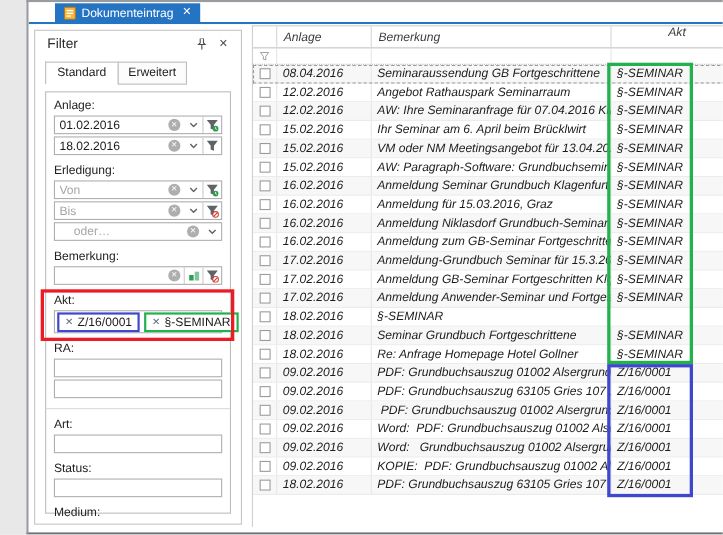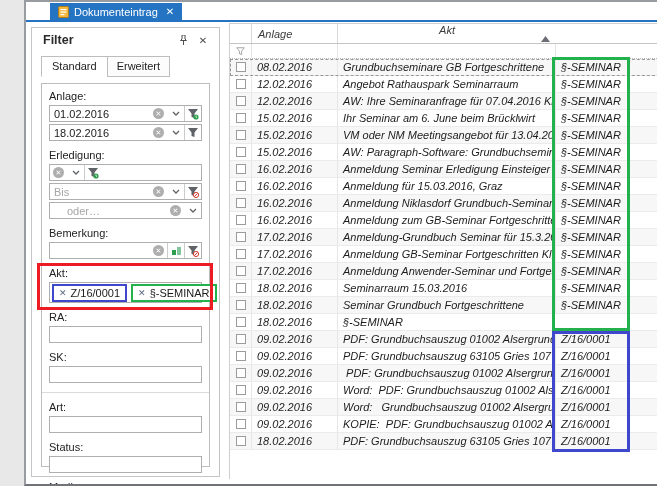--- a/index.html
+++ b/index.html
@@ -22,21 +22,21 @@
   .tab{
     margin-left:24px; height:17px; display:inline-flex; align-items:center; gap:5px;
     background:var(--accent-blue); color:#fff; font-size:11px; padding:0 8px;
   }
   .tab-doc-icon{width:11px; height:12px; display:inline-block;}
   .tab-close{font-size:10px; font-weight:bold; color:#fff; cursor:default; margin-left:3px;}
   
   .content{position:relative; height:calc(100% - 22px); background:#fff;}
   
   .filter-panel{position:absolute; left:5px; top:5px; width:189px; bottom:5px; border:1px solid #c5c5c5; background:#fff;}
-  .fp-header{display:flex; align-items:center; padding:5px 9px 0 11px;font-weight:bold;}
+  .fp-header{display:flex; align-items:center; padding:5px 9px 0 11px;}
   .fp-title{flex:1; font-size:12.5px; color:#2b2b2b;}
   .fp-icon{width:14px; height:14px; display:flex; align-items:center; justify-content:center; color:#4d4d4d; font-size:10px; margin-left:6px;}
   .fp-tabs{display:flex; margin:9px 9px 0; position:relative; z-index:2;}
   .fp-tab{font-size:11px; padding:3px 10px 4px; border:1px solid #bdbdbd; background:#fff; margin-right:-1px; color:#222;}
   .fp-tab.active{border-bottom-color:#fff;}
   .fp-tab.inactive{background:#fcfcfc; padding:3px 9px;}
   .fp-box{position:absolute; left:9px; right:9px; top:55px; bottom:9px; border:1px solid #bdbdbd; padding:1px 7px 0; background:#fff;}
   .f-label{font-size:11px; color:#222; margin:8px 0 3px;}
   .f-label.first{margin-top:5px;}
   .f-input{display:flex; align-items:flex-end; height:17px; border:1px solid #afafaf; background:#fff; margin-bottom:2px;}
@@ -144,20 +144,21 @@
             </span>
           <span class="ibtn bordered">
             <svg width="12" height="12" viewBox="0 0 12 12">
                 <path d="M1 1h10L7.5 5.5V10L4.5 9V5.5Z" fill="#5f6368"></path>
               </svg>
           </span>
         </div>
 
         <div class="f-label">Erledigung:</div>
         <div class="f-input">
+          <input class="f-text" placeholder="Von" style="">
           <span class="ibtn">
               <span class="clear-badge">✕</span>
             </span>
           <span class="ibtn">
               <svg width="8" height="5" viewBox="0 0 8 5">
                 <path d="M1 1l3 3 3-3" stroke="#5f6368" fill="none" stroke-width="1.3"></path>
               </svg>
             </span>
           <span class="ibtn bordered">
             <svg width="12" height="12" viewBox="0 0 12 12">
@@ -231,21 +232,20 @@
               <span>§-SEMINAR</span>
             </span>
           </div>
         </div>
 
         <div class="f-label">RA:</div>
         <div class="f-input">
           <input class="f-text" value="" style="">
         </div>
 
-        <div class="f-label">SK:</div>
         <div class="f-input">
           <input class="f-text" value="" style="">
         </div>
 
         <div class="sep"></div>
 
         <div class="f-label">Art:</div>
         <div class="f-input">
           <input class="f-text" value="" style="">
         </div>
@@ -260,20 +260,23 @@
       </div>
     </aside>
 
     <section class="grid">
       <div class="g-head">
         <div class="hc"></div>
         <div class="hc">
             <span>Anlage</span>
           </div>
         <div class="hc">
+            <span>Bemerkung</span>
+          </div>
+        <div class="hc">
           <span>Akt</span>
           <span class="sort-arrow">
             <svg width="9" height="6" viewBox="0 0 9 6">
                 <path d="M4.5 0L9 6H0z" fill="#6a6e74"></path>
               </svg>
           </span>
         </div>
       </div>
 
       <div class="g-filter">
@@ -285,22 +288,22 @@
         <div></div>
         <div></div>
         <div></div>
       </div>
 
       <div id="grid-rows">
   <div class="g-row stripe focused">
     <div class="cbcol">
               <span class="checkbox"></span>
             </div>
-    <div class="cell c-anlage">08.02.2016</div>
-    <div class="cell c-bem">Grundbuchseminare GB Fortgeschrittene</div>
+    <div class="cell c-anlage">08.04.2016</div>
+    <div class="cell c-bem">Seminaraussendung GB Fortgeschrittene</div>
     <div class="cell c-akt">§-SEMINAR</div>
   </div>
 
   <div class="g-row">
     <div class="cbcol">
               <span class="checkbox"></span>
             </div>
     <div class="cell c-anlage">12.02.2016</div>
     <div class="cell c-bem">Angebot Rathauspark Seminarraum</div>
     <div class="cell c-akt">§-SEMINAR</div>
@@ -313,21 +316,21 @@
     <div class="cell c-anlage">12.02.2016</div>
     <div class="cell c-bem">AW: Ihre Seminaranfrage für 07.04.2016 Klagenfurt</div>
     <div class="cell c-akt">§-SEMINAR</div>
   </div>
 
   <div class="g-row">
     <div class="cbcol">
               <span class="checkbox"></span>
             </div>
     <div class="cell c-anlage">15.02.2016</div>
-    <div class="cell c-bem">Ihr Seminar am 6. June beim Brücklwirt</div>
+    <div class="cell c-bem">Ihr Seminar am 6. April beim Brücklwirt</div>
     <div class="cell c-akt">§-SEMINAR</div>
   </div>
 
   <div class="g-row stripe">
     <div class="cbcol">
               <span class="checkbox"></span>
             </div>
     <div class="cell c-anlage">15.02.2016</div>
     <div class="cell c-bem">VM oder NM Meetingsangebot für 13.04.2016 | Paragraph S…</div>
     <div class="cell c-akt">§-SEMINAR</div>
@@ -340,21 +343,21 @@
     <div class="cell c-anlage">15.02.2016</div>
     <div class="cell c-bem">AW: Paragraph-Software: Grundbuchseminare</div>
     <div class="cell c-akt">§-SEMINAR</div>
   </div>
 
   <div class="g-row stripe">
     <div class="cbcol">
               <span class="checkbox"></span>
             </div>
     <div class="cell c-anlage">16.02.2016</div>
-    <div class="cell c-bem">Anmeldung Seminar Erledigung Einsteiger</div>
+    <div class="cell c-bem">Anmeldung Seminar Grundbuch Klagenfurt</div>
     <div class="cell c-akt">§-SEMINAR</div>
   </div>
 
   <div class="g-row">
     <div class="cbcol">
               <span class="checkbox"></span>
             </div>
     <div class="cell c-anlage">16.02.2016</div>
     <div class="cell c-bem">Anmeldung für 15.03.2016, Graz</div>
     <div class="cell c-akt">§-SEMINAR</div>
@@ -403,38 +406,38 @@
     <div class="cell c-anlage">17.02.2016</div>
     <div class="cell c-bem">Anmeldung Anwender-Seminar und Fortgeschritten (Graz)</div>
     <div class="cell c-akt">§-SEMINAR</div>
   </div>
 
   <div class="g-row">
     <div class="cbcol">
               <span class="checkbox"></span>
             </div>
     <div class="cell c-anlage">18.02.2016</div>
-    <div class="cell c-bem">Seminarraum 15.03.2016</div>
     <div class="cell c-akt">§-SEMINAR</div>
   </div>
 
   <div class="g-row stripe">
     <div class="cbcol">
               <span class="checkbox"></span>
             </div>
     <div class="cell c-anlage">18.02.2016</div>
     <div class="cell c-bem">Seminar Grundbuch Fortgeschrittene</div>
     <div class="cell c-akt">§-SEMINAR</div>
   </div>
 
   <div class="g-row">
     <div class="cbcol">
               <span class="checkbox"></span>
             </div>
     <div class="cell c-anlage">18.02.2016</div>
+    <div class="cell c-bem">Re: Anfrage Homepage Hotel Gollner</div>
     <div class="cell c-akt">§-SEMINAR</div>
   </div>
 
   <div class="g-row stripe">
     <div class="cbcol">
               <span class="checkbox"></span>
             </div>
     <div class="cell c-anlage">09.02.2016</div>
     <div class="cell c-bem">PDF: Grundbuchsauszug 01002 Alsergrund 587 1</div>
     <div class="cell c-akt">Z/16/0001</div>

